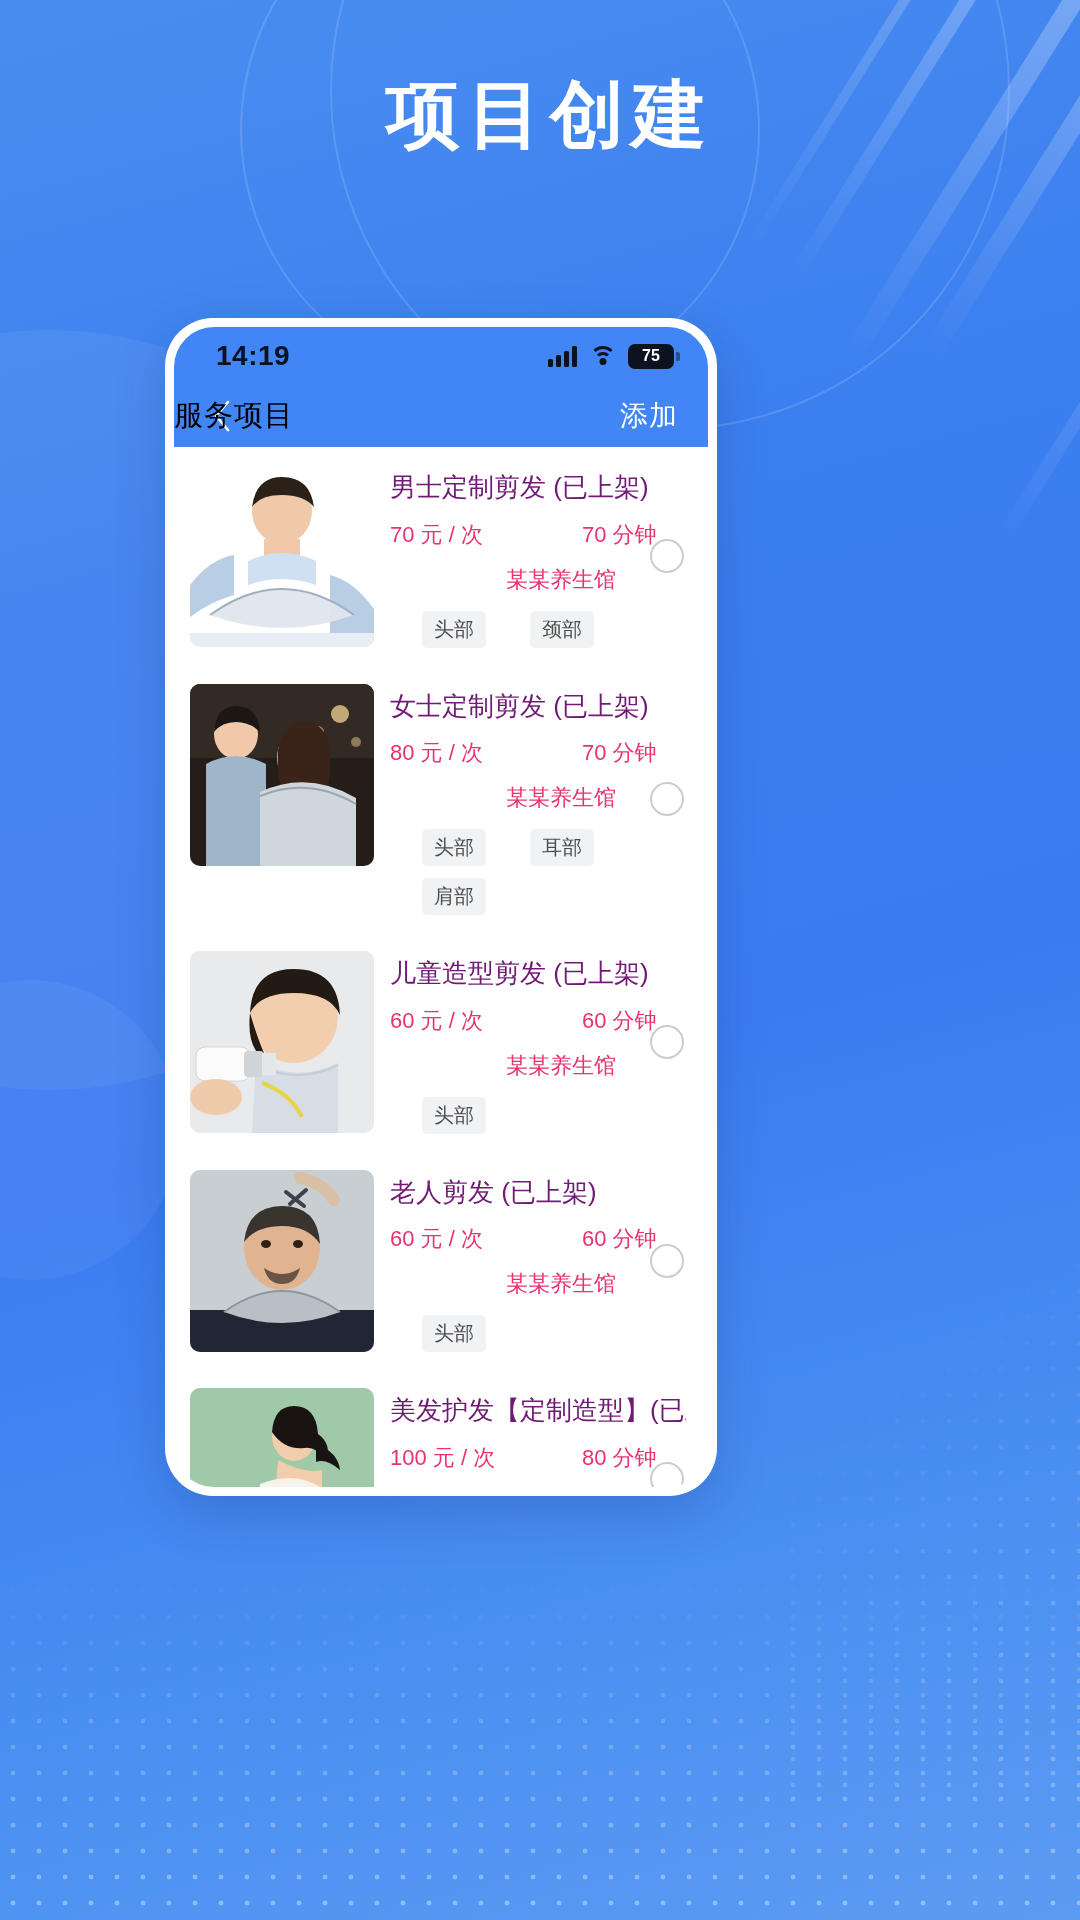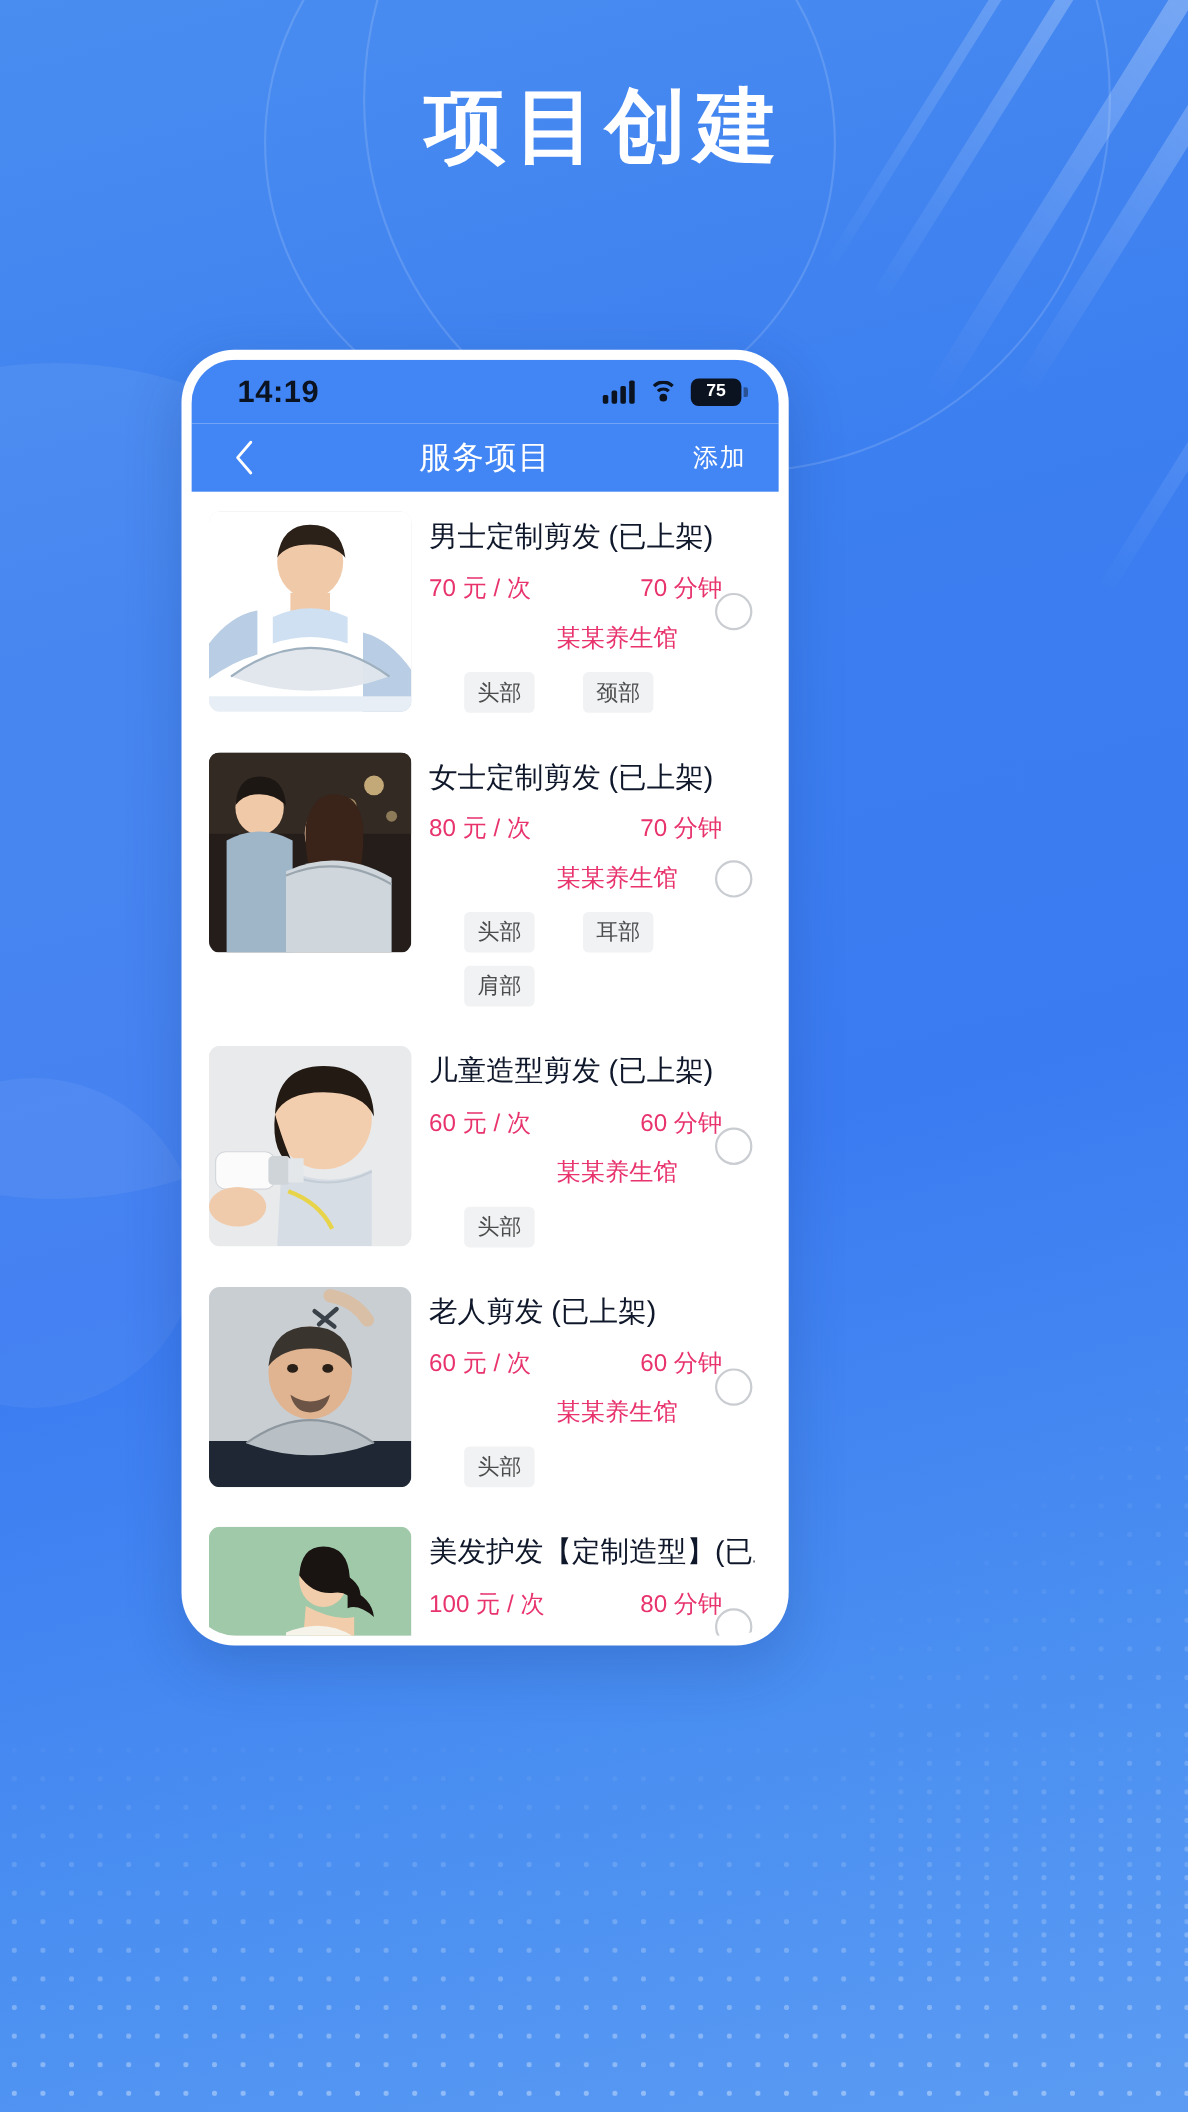--- a/index.html
+++ b/index.html
@@ -133,46 +133,46 @@
     padding:0 30px 0 28px;
     position:relative;
   }
   .nav-back {
     width:40px; height:40px;
     display:flex; align-items:center; justify-content:center;
     color:#fff;
   }
   .nav-back svg { display:block; }
   .nav-title {
-    position:absolute; left:0; right:0; text-align:center;
-    font-size:29px; color:#ffffff; letter-spacing:1px;
+    position:absolute; left:0; right:0; text-align:left;
+    font-size:29px; color:#000000; letter-spacing:1px;
     pointer-events:none;
   }
   .nav-action {
-    margin-left:auto; font-size:23px; color:#fff; letter-spacing:1px;
+    margin-left:auto; font-size:28px; color:#fff; letter-spacing:1px;
     position:relative; z-index:2;font-family:Liberation Mono, monospace;
   }
 
   
   .list { flex:1 1 auto; overflow:hidden; background:#fff; }
   .item {
     display:flex; align-items:flex-start;
     padding:18px 22px 18px 16px;
     gap:16px; position:relative;
     min-height:200px;
   }
   .thumb {
     width:184px; height:182px; flex:0 0 184px;
     border-radius:10px; overflow:hidden;
     position:relative; background:#e8eaec;
   }
   .thumb svg { display:block; width:100%; height:100%; }
   .info { flex:1 1 auto; padding-top:6px; min-width:0; }
   .it-title {
-    font-size:26px; color:#0f172a; line-height:1.25;
+    font-size:26px; color:#701a75; line-height:1.25;
     white-space:nowrap; overflow:hidden;
   }
   .it-meta {
     margin-top:16px; display:flex; align-items:baseline; gap:62px;
     font-size:22px; color:#e8336d;
   }
   .it-shop {
     margin-top:15px; font-size:22px; color:#e8336d; text-align:right;
     padding-right:70px;
   }

